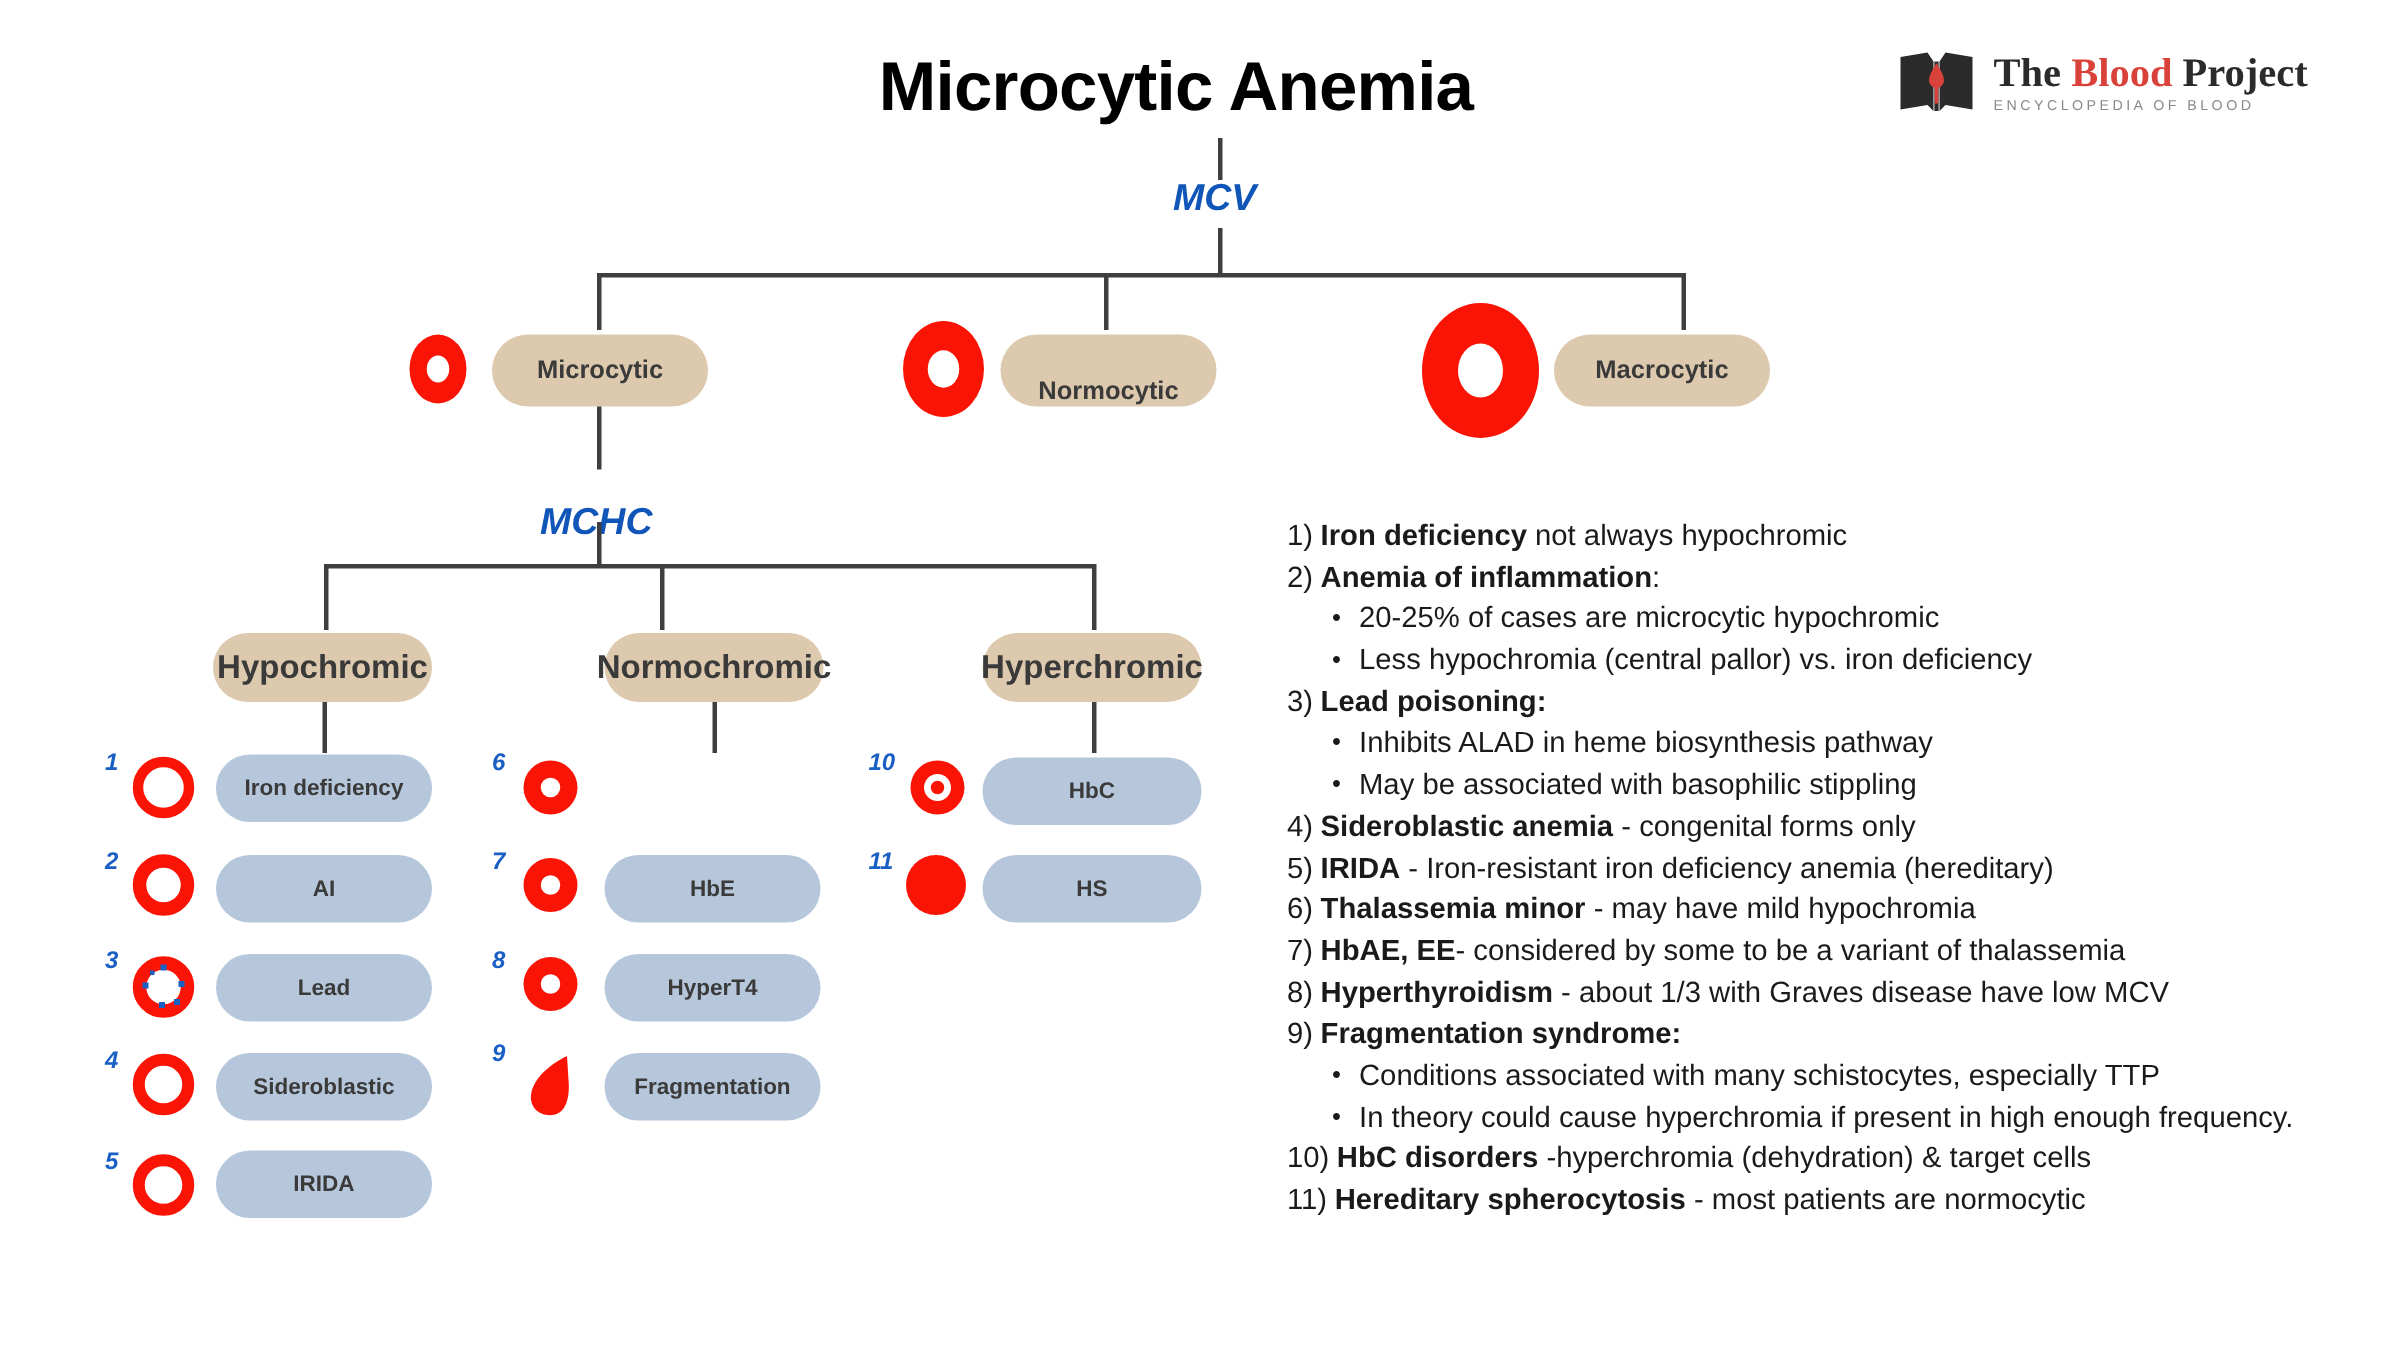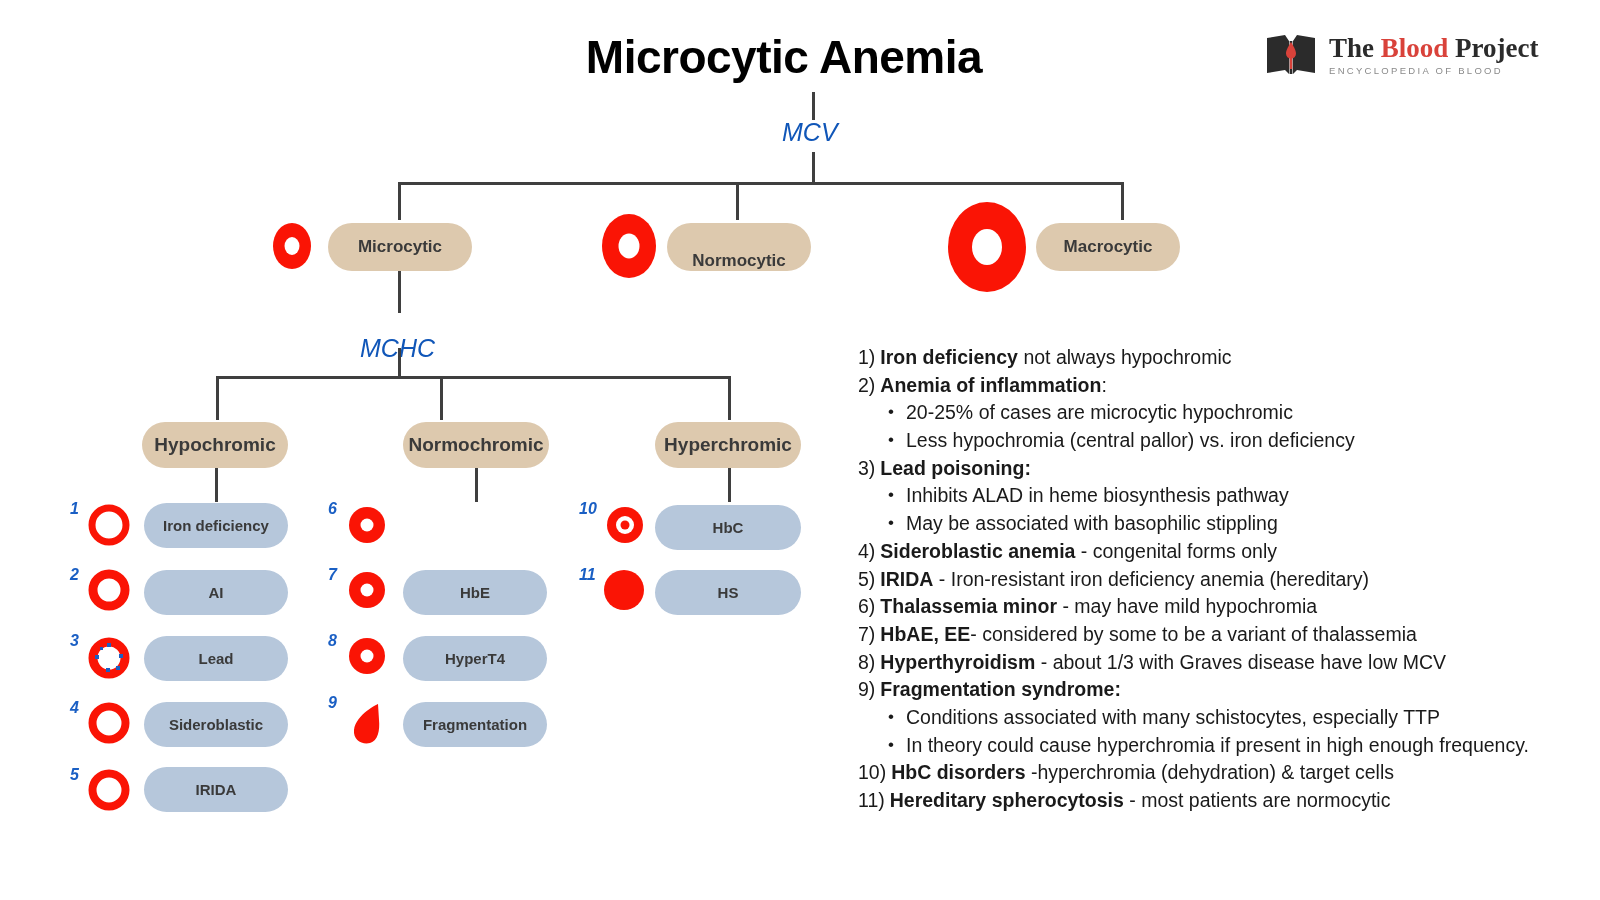--- a/index.html
+++ b/index.html
@@ -41,37 +41,37 @@
   }
 
   
   .ln { position: absolute; background: #3f3f3f; }
   .ln-v { width: 3px; }
   .ln-h { height: 3px; }
 
   
   .split-label {
     position: absolute;
-    font-size: 25px; font-weight: 400; font-style: italic;
+    font-size: 25px; font-weight: 700; font-style: italic;
     color: #1056b8; white-space: nowrap;
   }
 
   
   .pill {
     position: absolute;
     display: flex; align-items: center; justify-content: center;
     border-radius: 999px;
     font-weight: 700; color: #3a3a3a;
     text-align: center; white-space: nowrap;
   }
   .pill-tan  { background: #ddc9ae; }
   .pill-blue { background: #b6c7db; }
 
   .tier1 { height: 48px; font-size: 17px; }
-  .tier2 { height: 46px; font-size: 19px; }
+  .tier2 { height: 46px; font-size: 22px; }
   .leaf  { height: 45px; font-size: 15px; }
 
   
   .rbc { position: absolute; }
   .rbc svg { display: block; overflow: visible; }
 
   
   .idx {
     position: absolute;
     font-size: 16px; font-weight: 700; font-style: italic;

